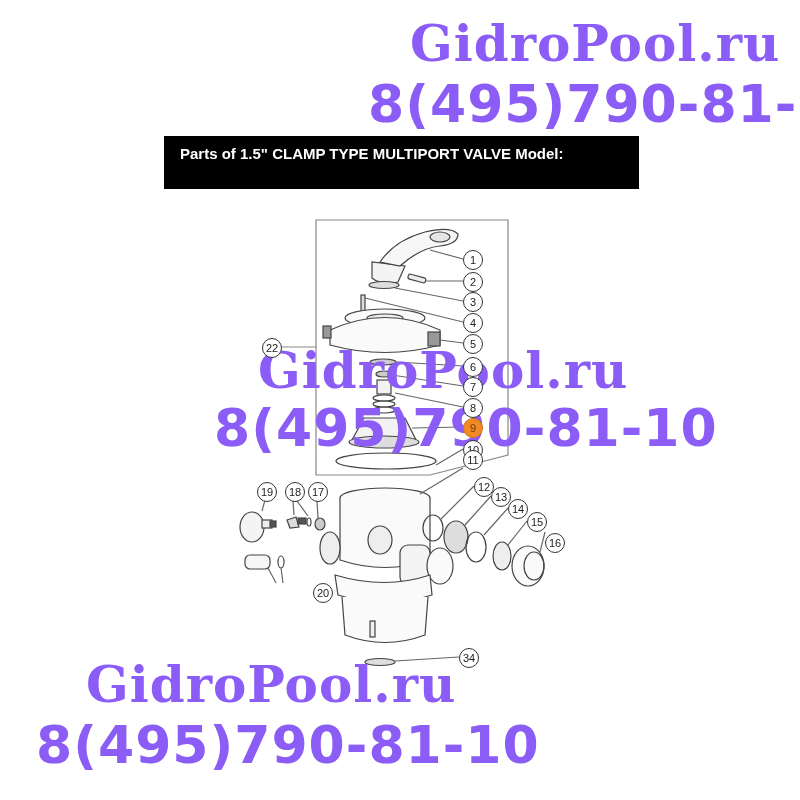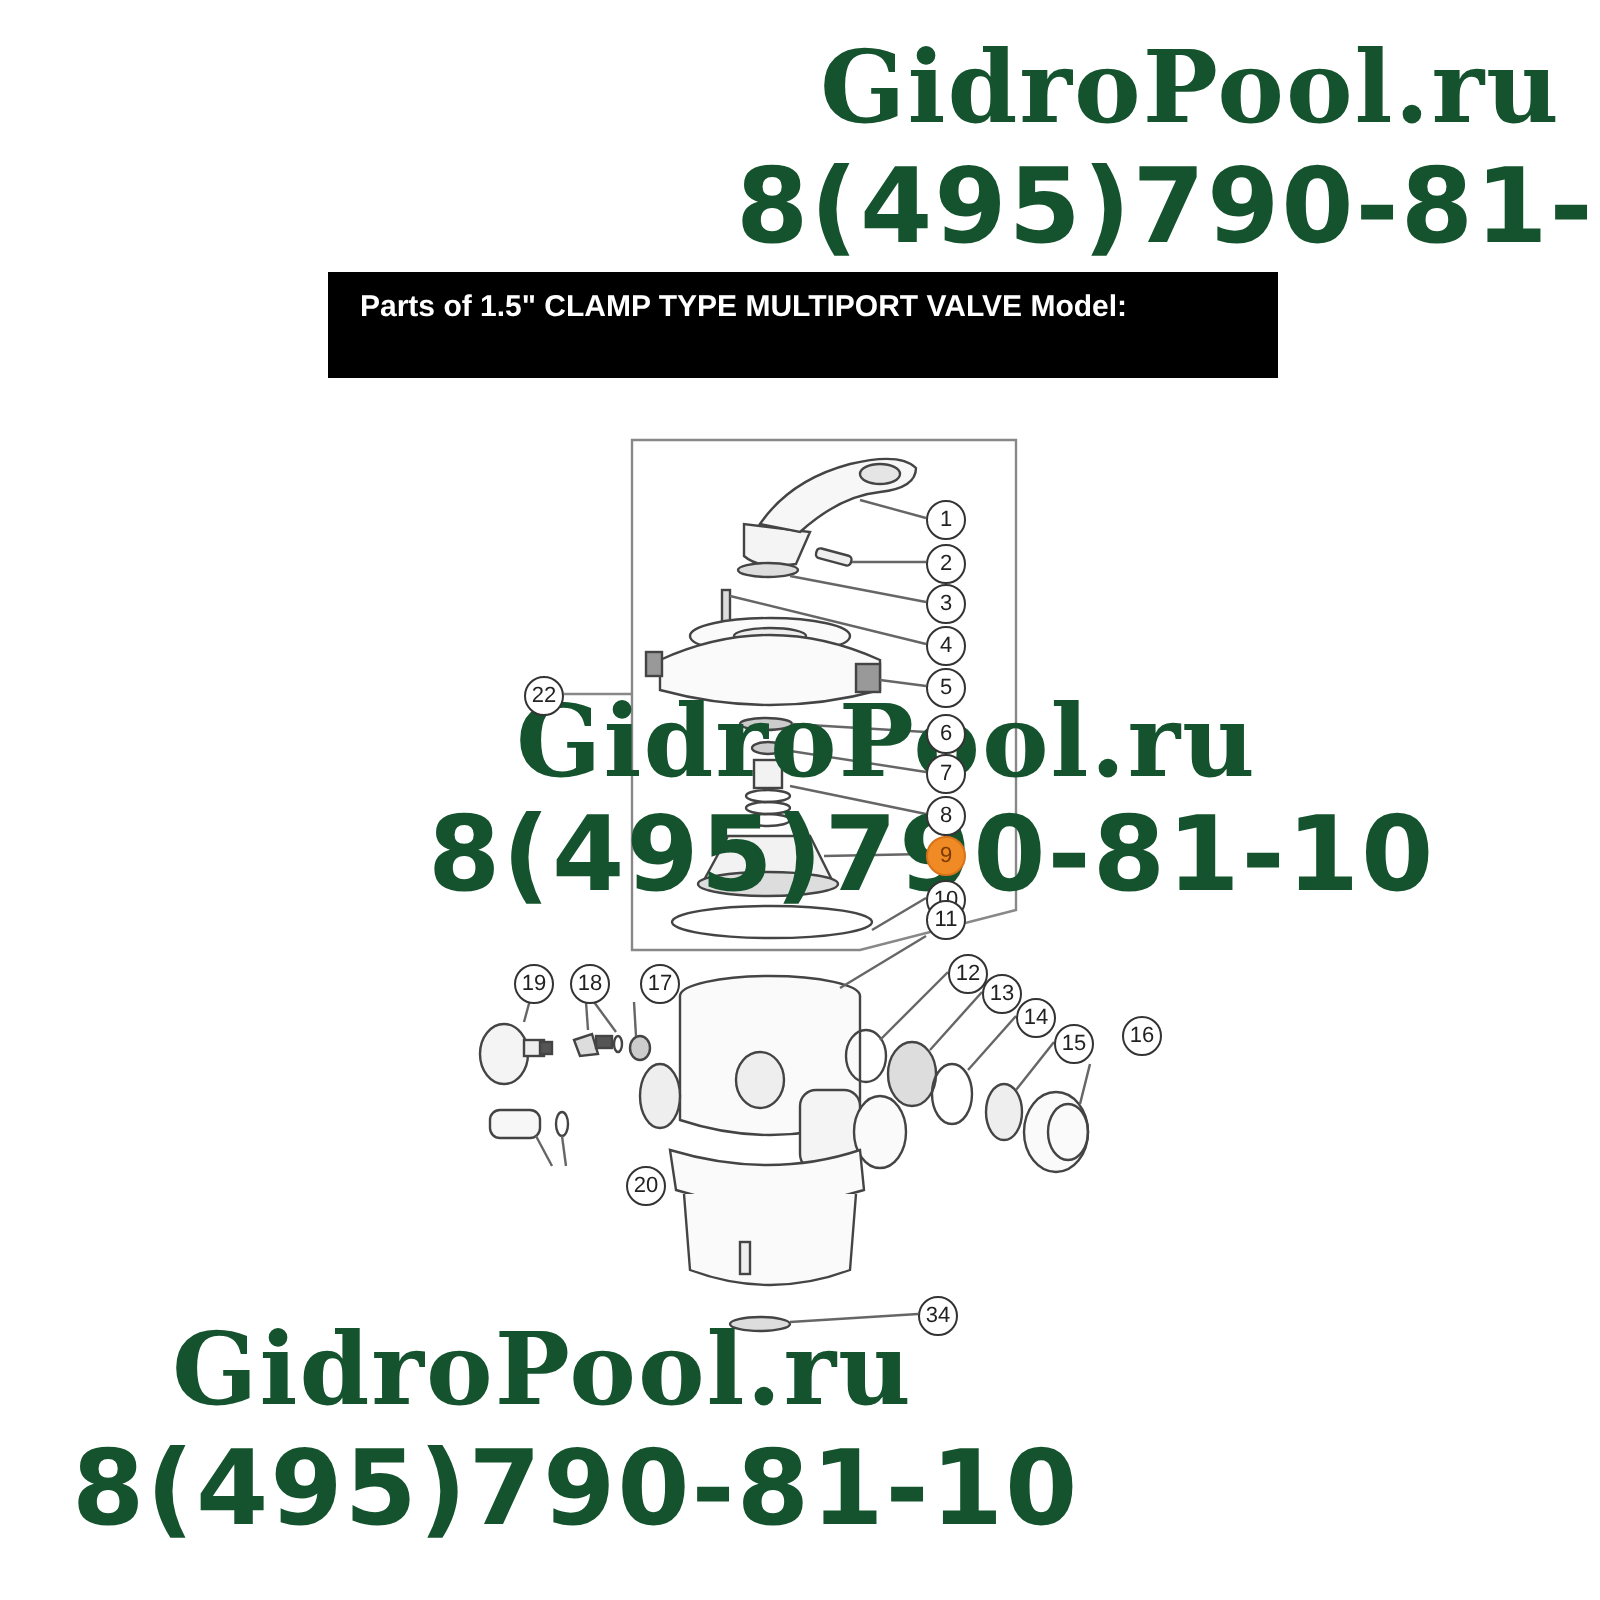--- a/index.html
+++ b/index.html
@@ -1,17 +1,17 @@
 <!DOCTYPE html>
 <html><head>
 <meta charset="utf-8">
 <style>
   html,body{margin:0;padding:0;background:#fff;}
   body{width:800px;height:800px;position:relative;overflow:hidden;font-family:"Liberation Sans",sans-serif;}
-  .wm{position:absolute;color:#14532d;font-weight:bold;font-family:"DejaVu Serif","Liberation Serif",serif;white-space:nowrap;z-index:3;pointer-events:none;}
+  .wm{position:absolute;color:#8b5cf6;font-weight:bold;font-family:"DejaVu Serif","Liberation Serif",serif;white-space:nowrap;z-index:3;pointer-events:none;}
   .wm-site{font-size:50px;letter-spacing:1px;}
   .wm-phone{font-family:"DejaVu Sans","Liberation Sans",sans-serif;font-size:52px;letter-spacing:1px;}
   #title-bar{position:absolute;left:164px;top:136px;width:475px;height:53px;background:#000;color:#fff;font-weight:bold;font-size:15px;line-height:18px;padding:9px 0 0 16px;box-sizing:border-box;z-index:5;}
   #diagram{position:absolute;left:0;top:0;width:800px;height:800px;z-index:1;}
   .callout{position:absolute;width:18px;height:18px;border:1px solid #333;border-radius:50%;background:#fff;font-size:11px;line-height:18px;text-align:center;color:#222;z-index:4;box-sizing:content-box;}
   .callout.hl{background:#f08a24;border-color:#d9731a;color:#7a3a00;}
 </style>
 </head>
 <body>
 
@@ -177,19 +177,19 @@
 <div class="callout" style="left:463px;top:357px;">6</div>
 <div class="callout" style="left:463px;top:377px;">7</div>
 <div class="callout" style="left:463px;top:398px;">8</div>
 <div class="callout hl" style="left:463px;top:418px;">9</div>
 <div class="callout" style="left:463px;top:440px;">10</div>
 <div class="callout" style="left:463px;top:450px;">11</div>
 <div class="callout" style="left:474px;top:477px;">12</div>
 <div class="callout" style="left:491px;top:487px;">13</div>
 <div class="callout" style="left:508px;top:499px;">14</div>
 <div class="callout" style="left:527px;top:512px;">15</div>
-<div class="callout" style="left:545px;top:508px;margin-left:16px;">16</div>
-<div class="callout" style="left:320px;top:482px;">17</div>
+<div class="callout" style="left:545px;top:533px;">16</div>
+<div class="callout" style="left:308px;top:482px;">17</div>
 <div class="callout" style="left:285px;top:482px;">18</div>
 <div class="callout" style="left:257px;top:482px;">19</div>
 <div class="callout" style="left:273px;top:583px;margin-left:40px;">20</div>
 <div class="callout" style="left:459px;top:648px;">34</div>
 <div class="callout" style="left:262px;top:338px;">22</div>
 
 </body></html>

